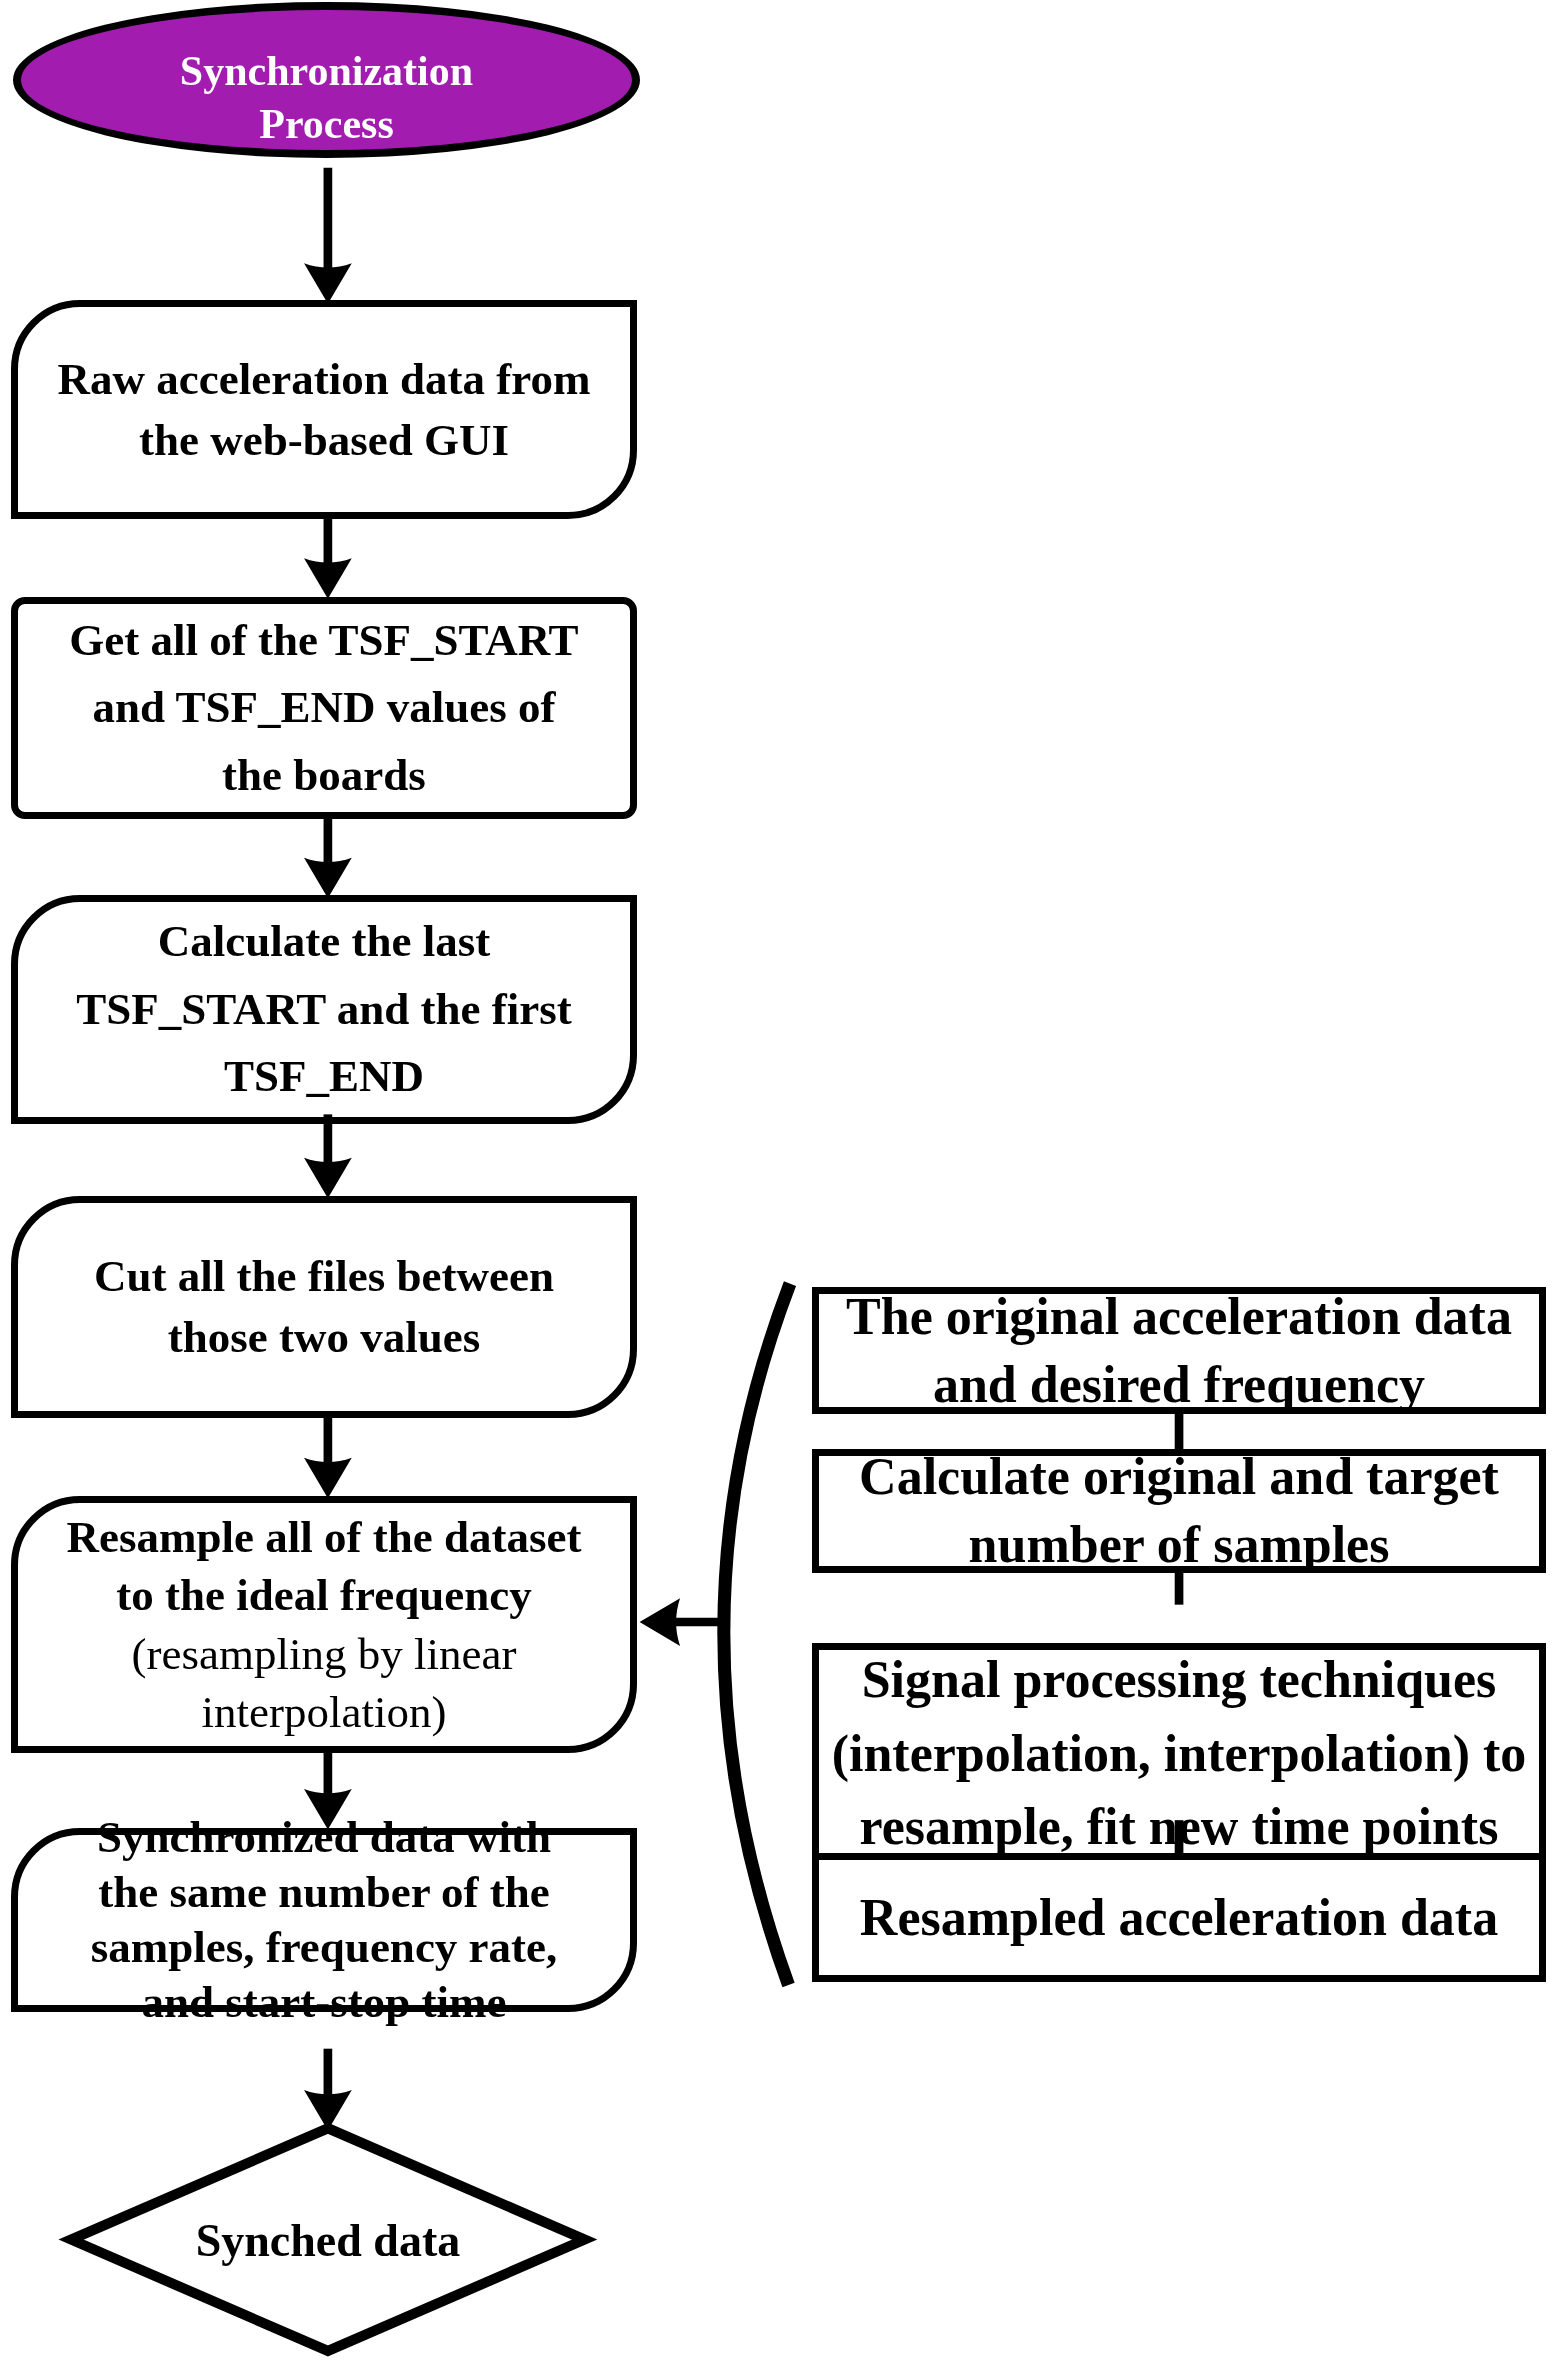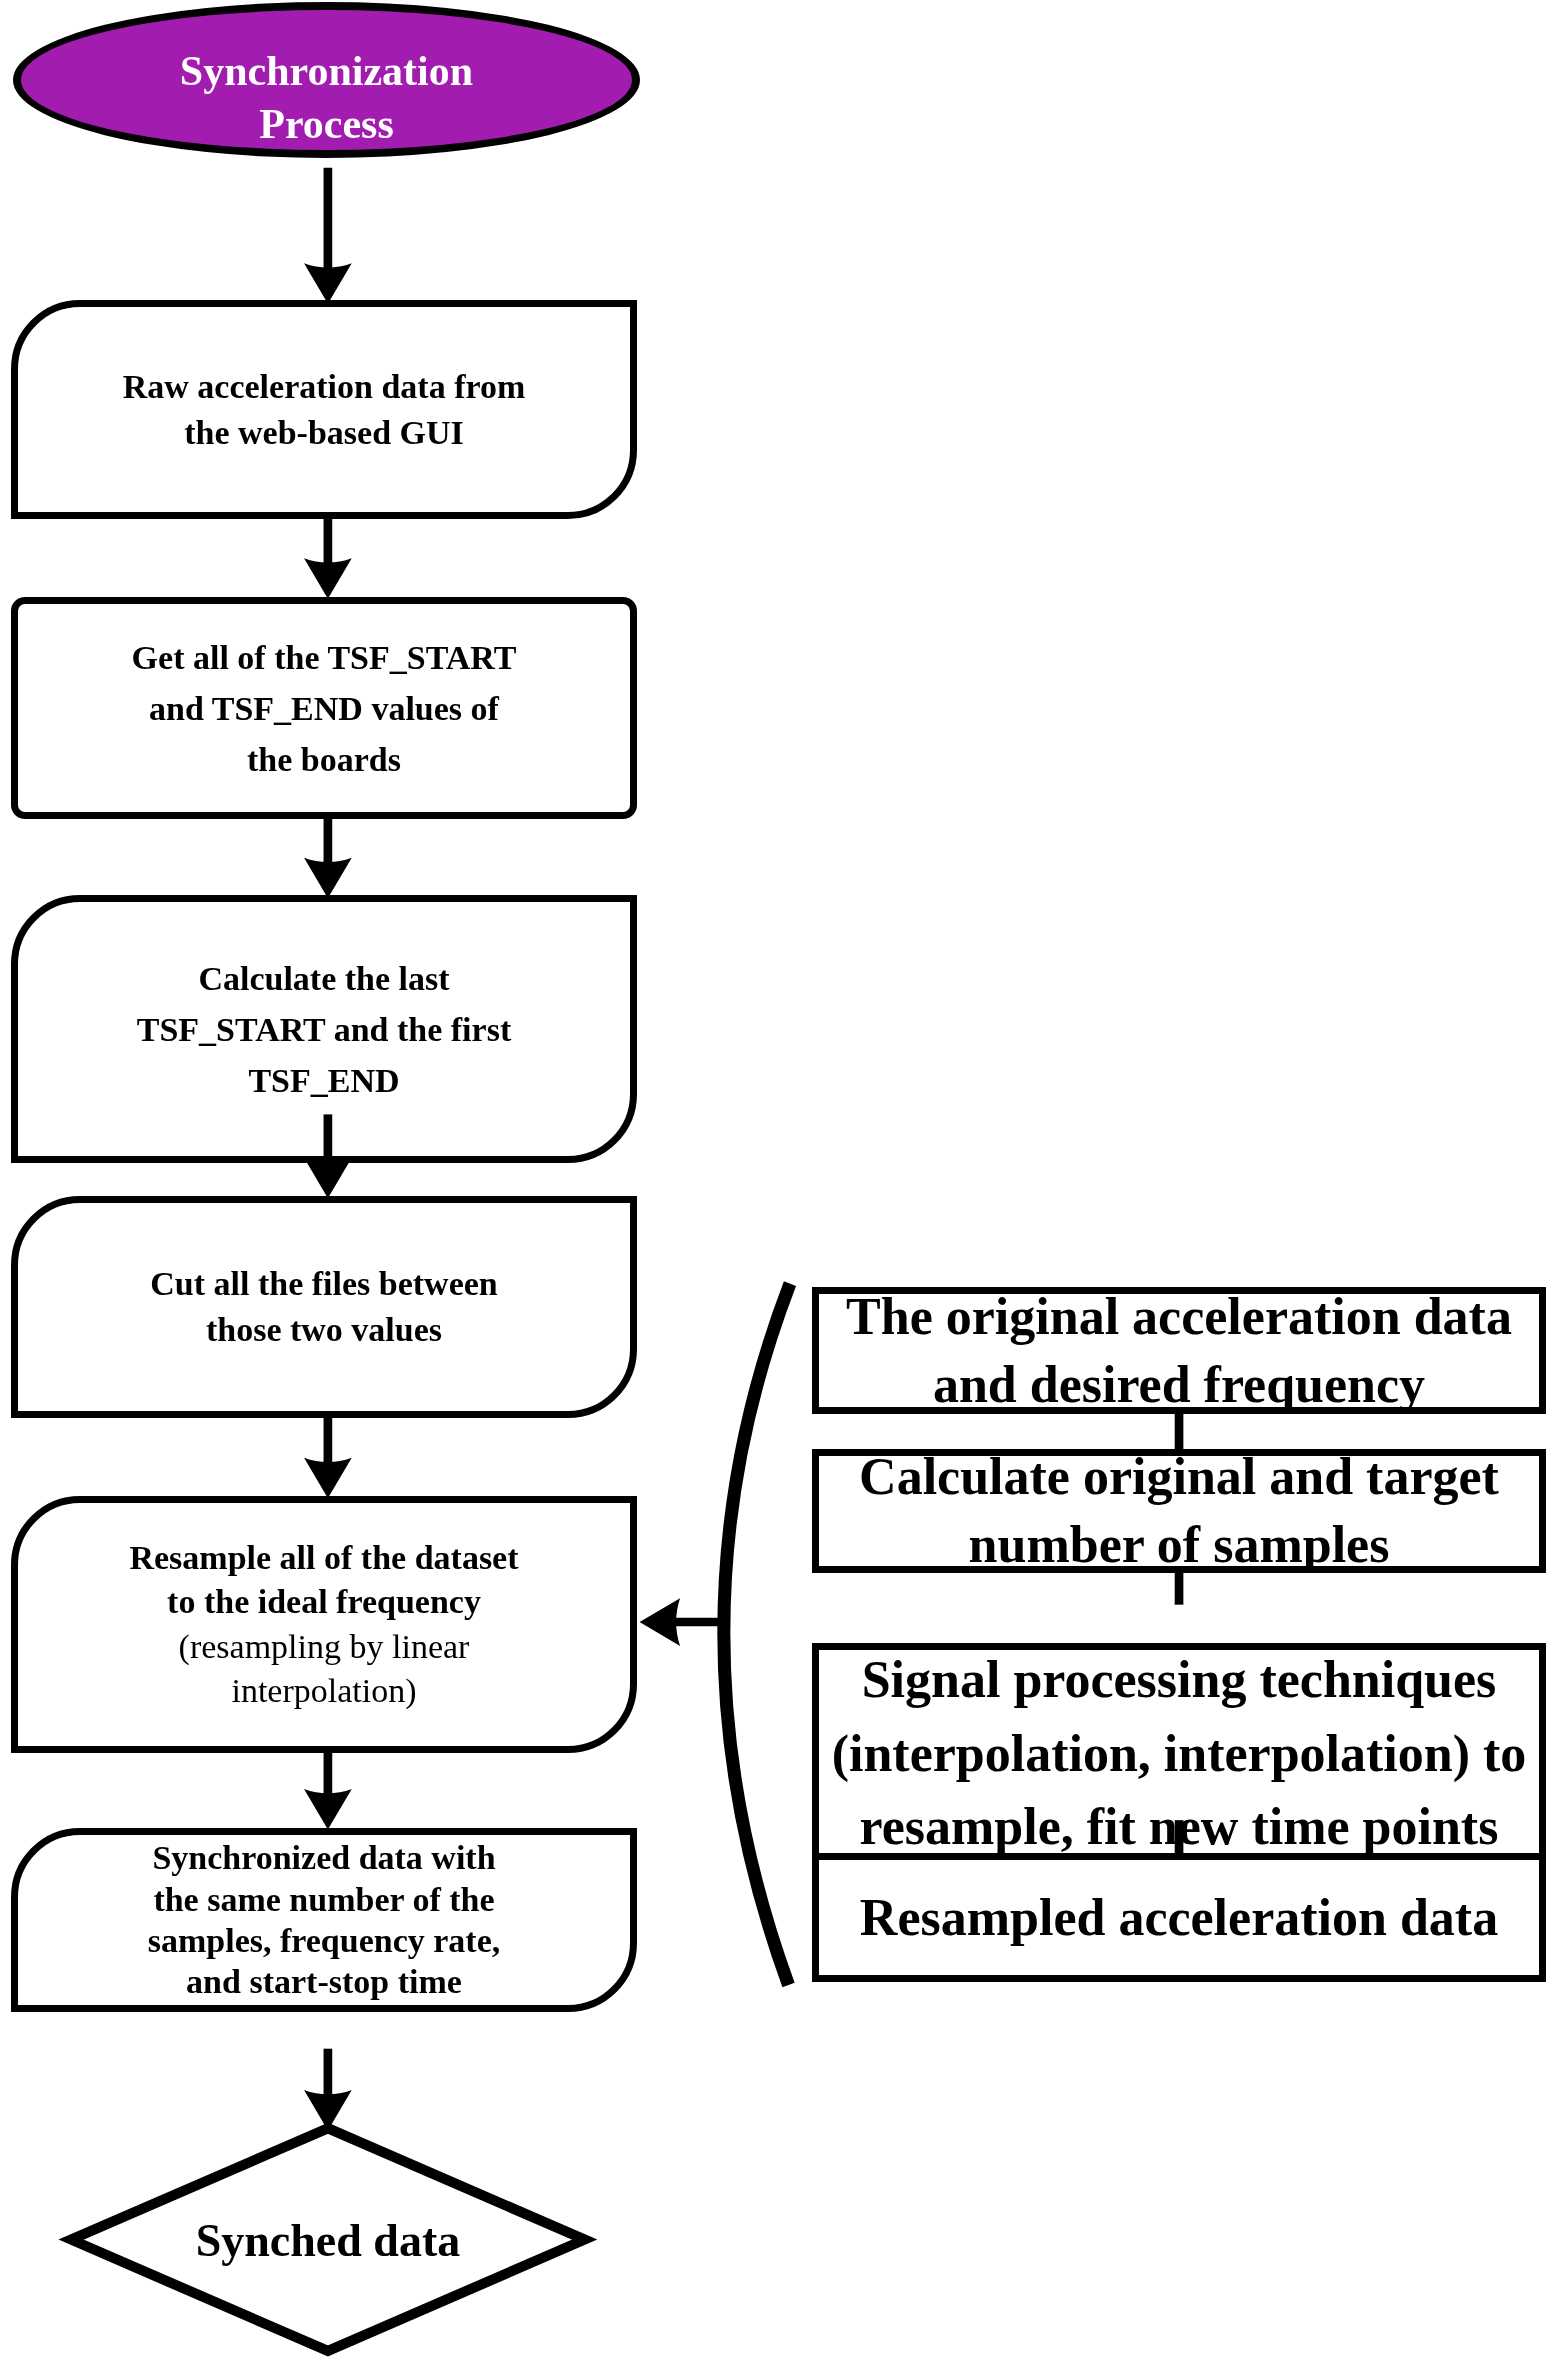--- a/index.html
+++ b/index.html
@@ -44,26 +44,26 @@
     font-size: 42px;
     line-height: 1.25;
     justify-content: flex-end;
   }
   .proc {
     left: 11px;
     width: 626px;
     border: 7.2px solid #000000;
     border-radius: 69px 0 69px 0;
     font-weight: bold;
-    font-size: 34px;
+    font-size: 45px;
     line-height: 1.35;
   }
   .proc-raw   { top: 300px;  height: 219px; }
   .proc-get   { top: 597px;  height: 222px; line-height: 1.5; border-radius: 14px; }
-  .proc-calc  { top: 895px; height: 268px; line-height: 1.5; }
+  .proc-calc  { top: 895px; height: 229px; line-height: 1.5; }
   .proc-cut   { top: 1196px; height: 222px; }
   .proc-resample { top: 1496px; height: 257px; line-height: 1.3; }
   .proc-sync  { top: 1828px; height: 184px; line-height: 1.22; }
   .regular-line { font-weight: normal; }
   .side-box {
     left: 812px;
     width: 734px;
     border: 7.2px solid #000000;
     font-weight: bold;
     font-size: 52px;

